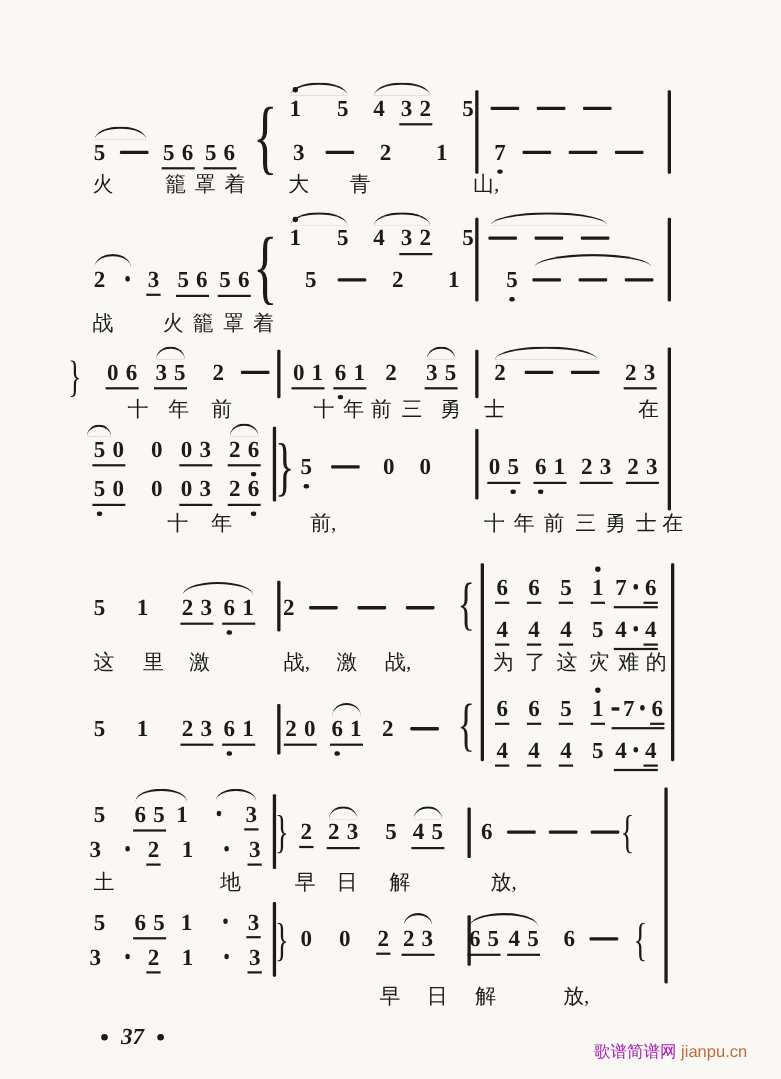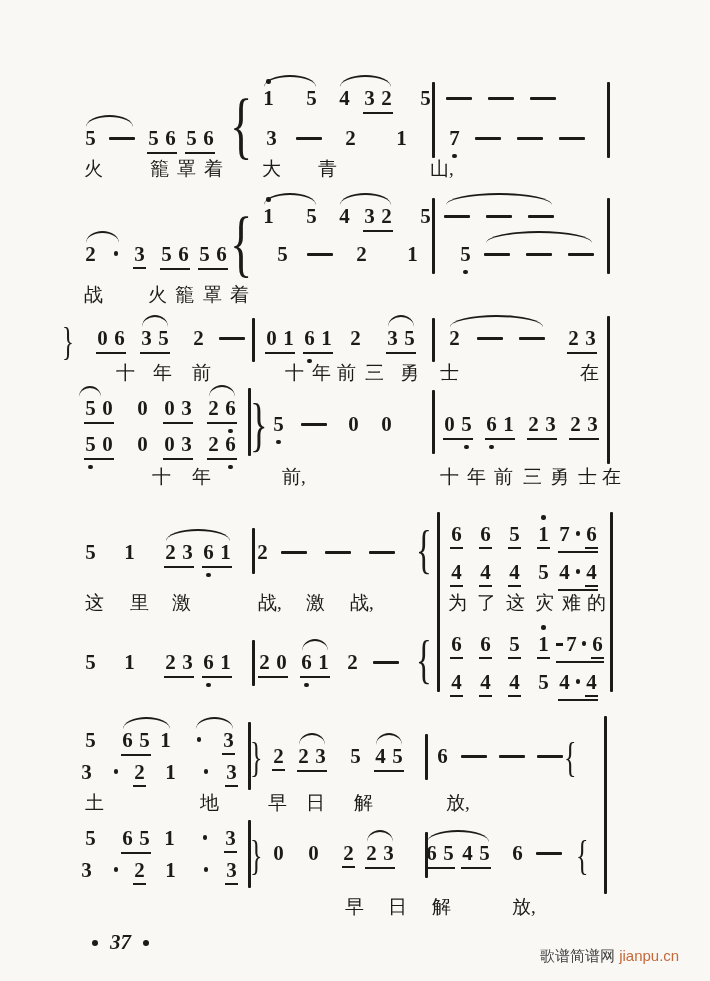--- a/index.html
+++ b/index.html
@@ -59,21 +59,21 @@
     font-family:"Liberation Serif", serif;
     font-style:italic;font-weight:700;font-size:21px;color:var(--ink);
     display:flex;align-items:center;gap:12px;
   }
   .pagenum .pdot{width:6px;height:6px;border-radius:50%;background:var(--ink);display:inline-block;}
   .wm{
     position:absolute;left:540px;top:947px;
     font-family:"Liberation Sans", sans-serif;
     font-size:15px;white-space:nowrap;
   }
-  .wm .cn{color:#404040;}
+  .wm .cn{color:#a21caf;}
   .wm .url{color:#c4693b;}
 </style>
 </head>
 <body>
 
 <div id="page">
   <div class="pagenum">
     <span class="pdot"></span>
     <span>37</span>
     <span class="pdot"></span>

